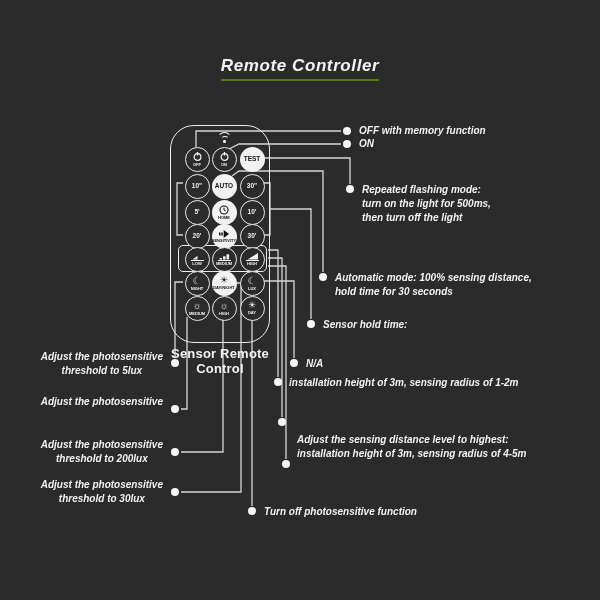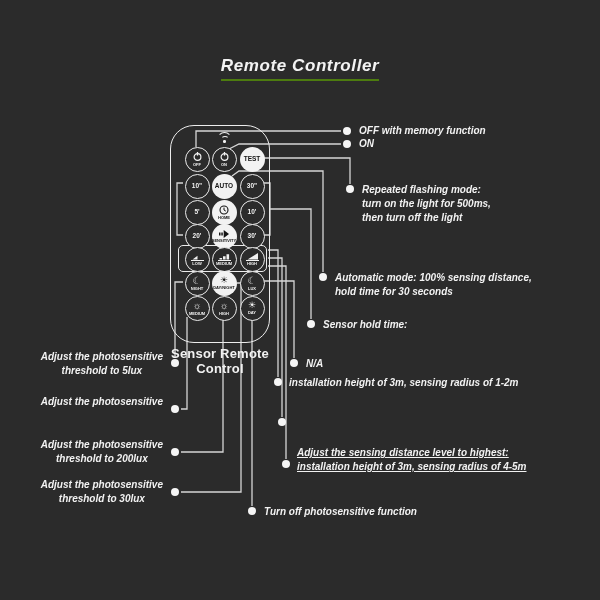--- a/index.html
+++ b/index.html
@@ -208,21 +208,21 @@
         <span>Sensor hold time:</span>
       </div>
       <div class="ann r" style="left: 306px; top: 357px;">
         <span>N/A</span>
       </div>
       <div class="ann r" style="left: 289px; top: 376px;">
         <span>installation height of 3m, sensing radius of 1-2m</span>
       </div>
       <div class="ann r" style="left: 293px; top: 416px;">
       </div>
-      <div class="ann r" style="left: 297px; top: 446px; text-decoration: underline;">
+      <div class="ann r" style="left: 297px; top: 433px;">
         <span>Adjust the sensing distance level to highest:</span>
         <span>installation height of 3m, sensing radius of 4-5m</span>
       </div>
       <div class="ann r" style="left: 264px; top: 505px;">
         <span>Turn off photosensitive function</span>
       </div>
       <div class="ann l" style="right: 437px; top: 350px;">
         <span>Adjust the photosensitive</span>
         <span>threshold to 5lux</span>
       </div>

